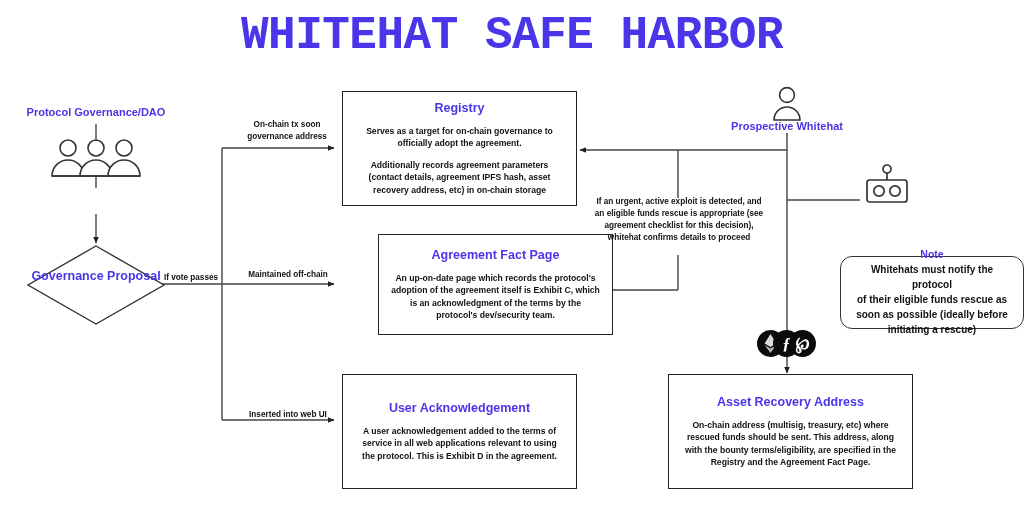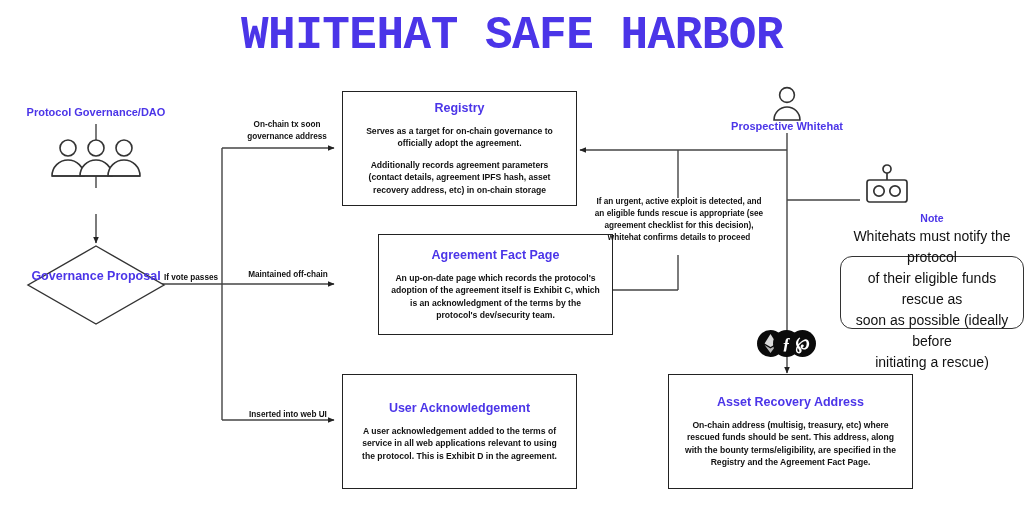--- a/index.html
+++ b/index.html
@@ -106,22 +106,22 @@
     justify-content:center;
   }
   .note-title{
     color:#4b35e8;
     font-weight:bold;
     font-size:10.5px;
     margin-bottom:2px;
   }
   .note-body{
     color:#111;
-    font-weight:normal;
-    font-size:14px;
+    font-weight:bold;
+    font-size:10px;
     line-height:1.5;
     white-space:pre-line;
   }
   .icon-abs{ position:absolute; }
   .coin{
     position:absolute;
     width:27px;height:27px;
     border-radius:50%;
     background:#0b0b0b;
     display:flex;align-items:center;justify-content:center;

